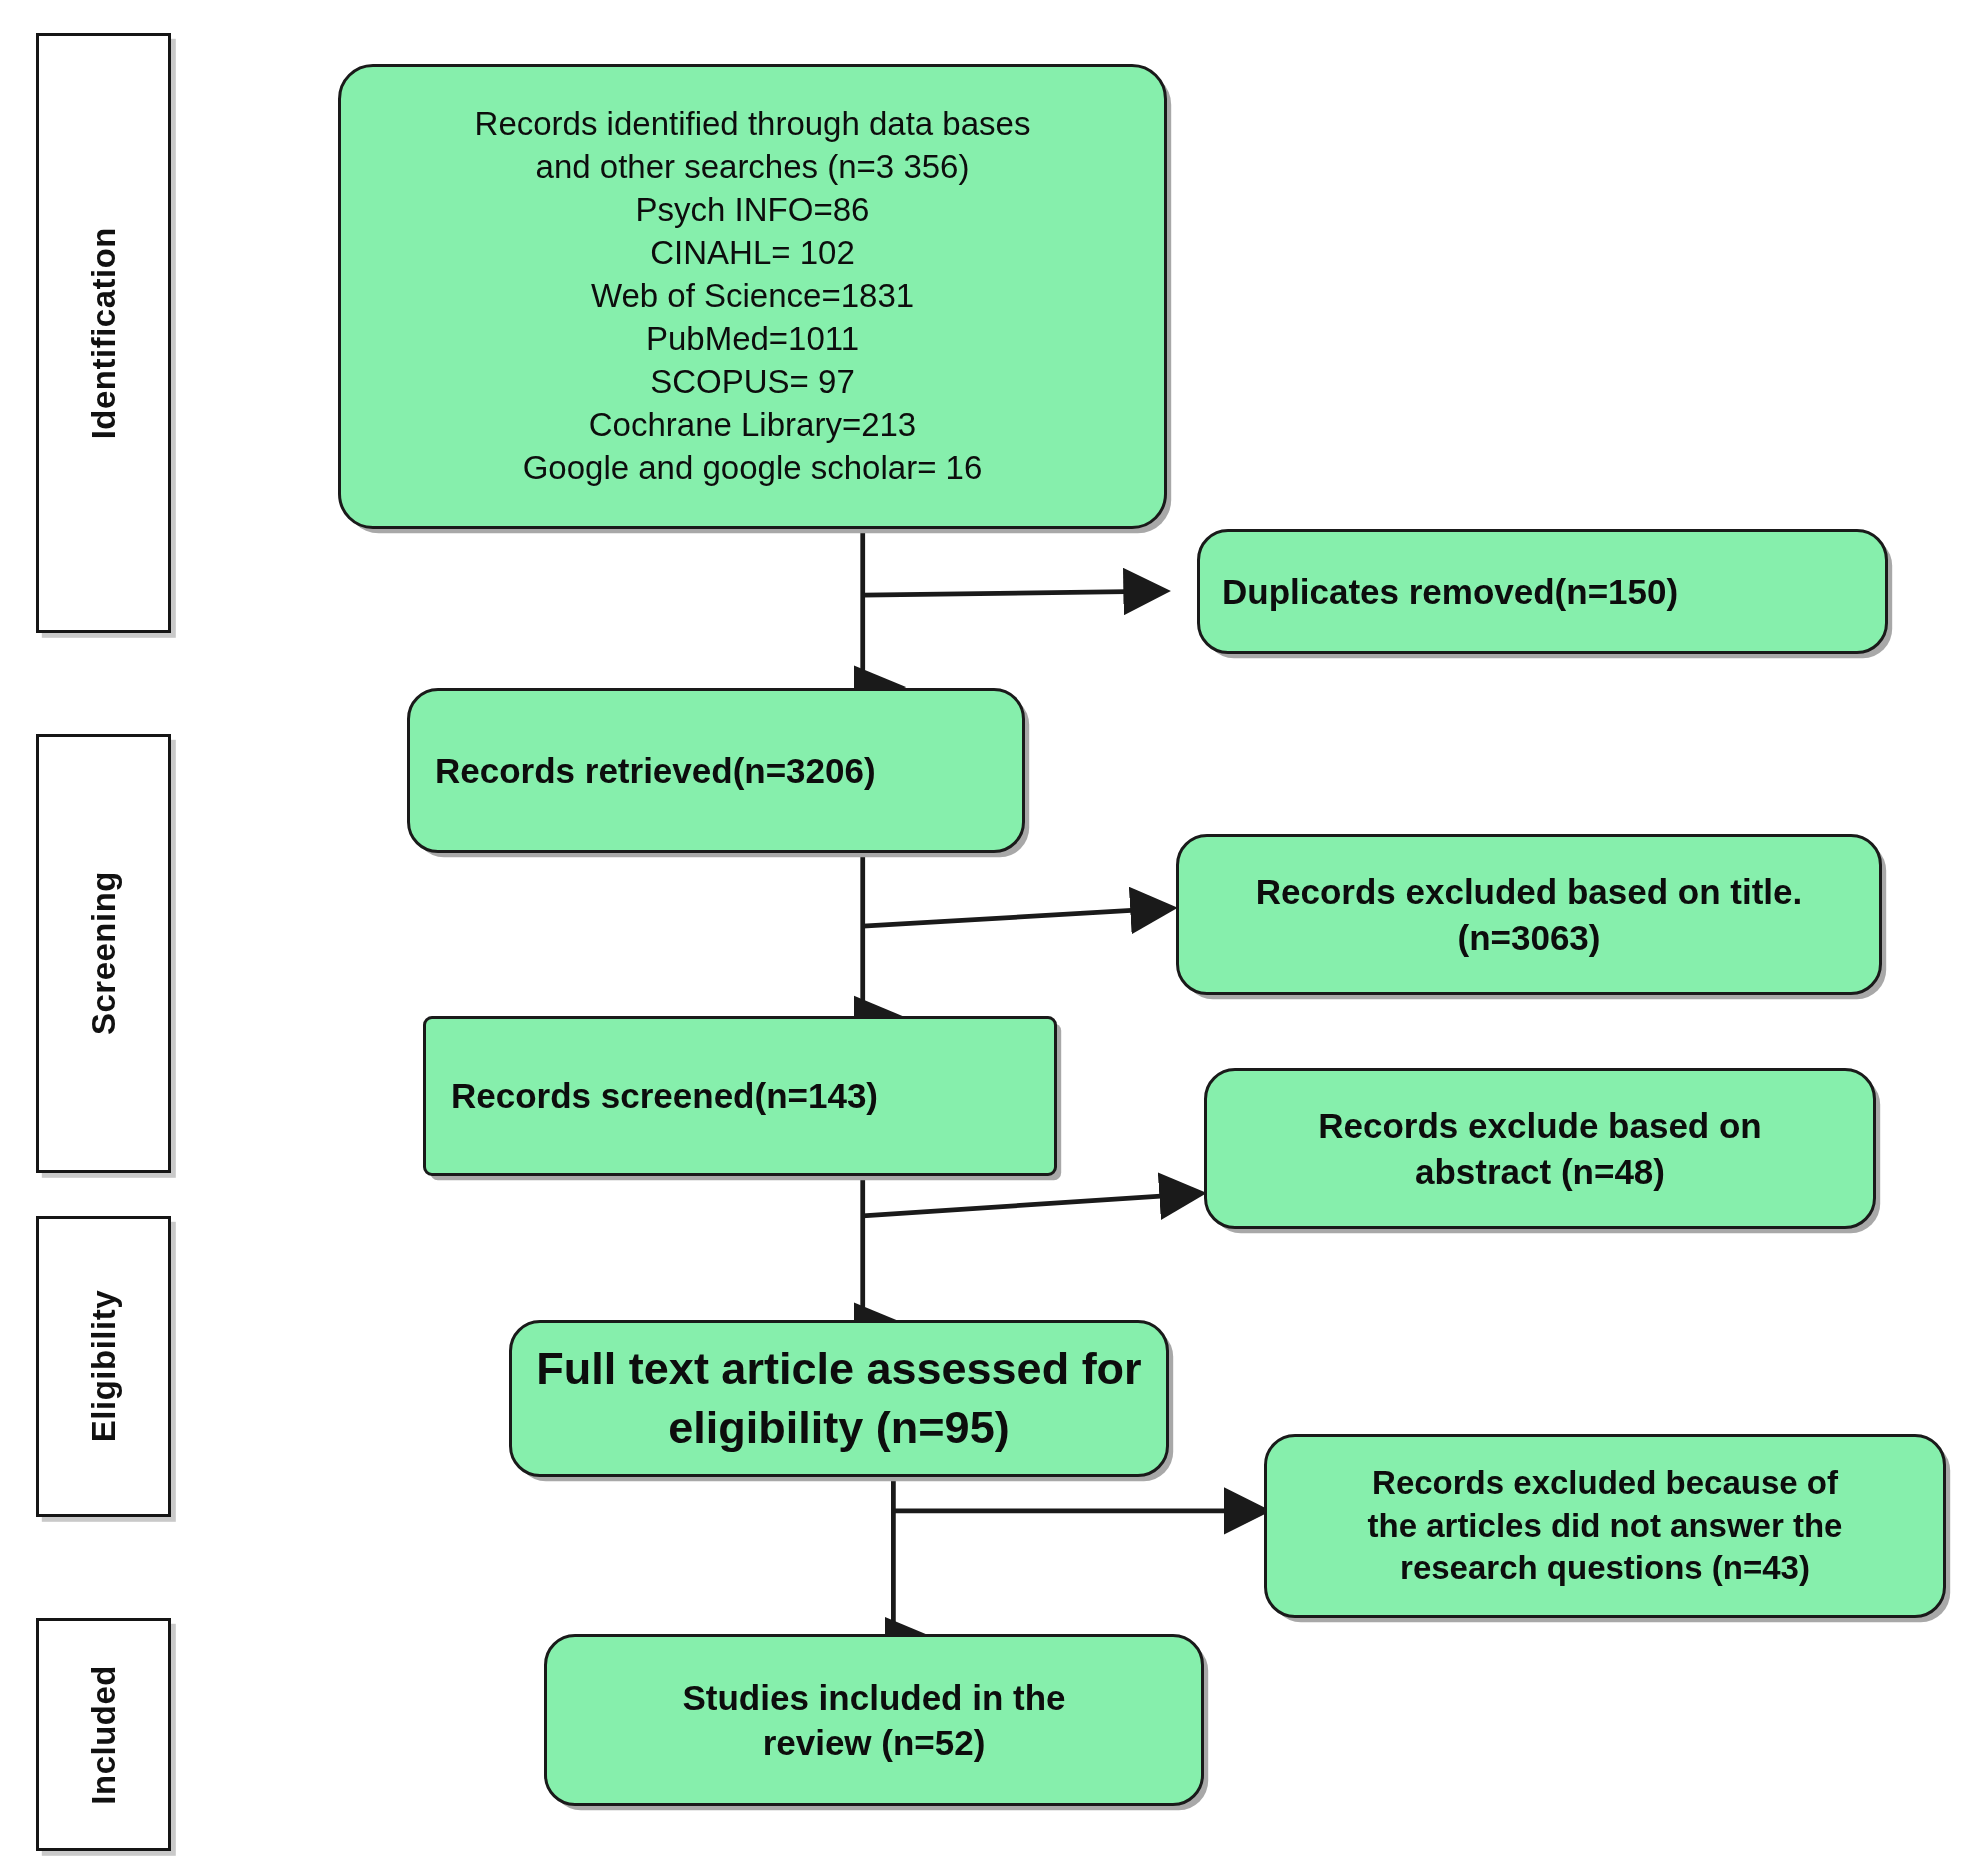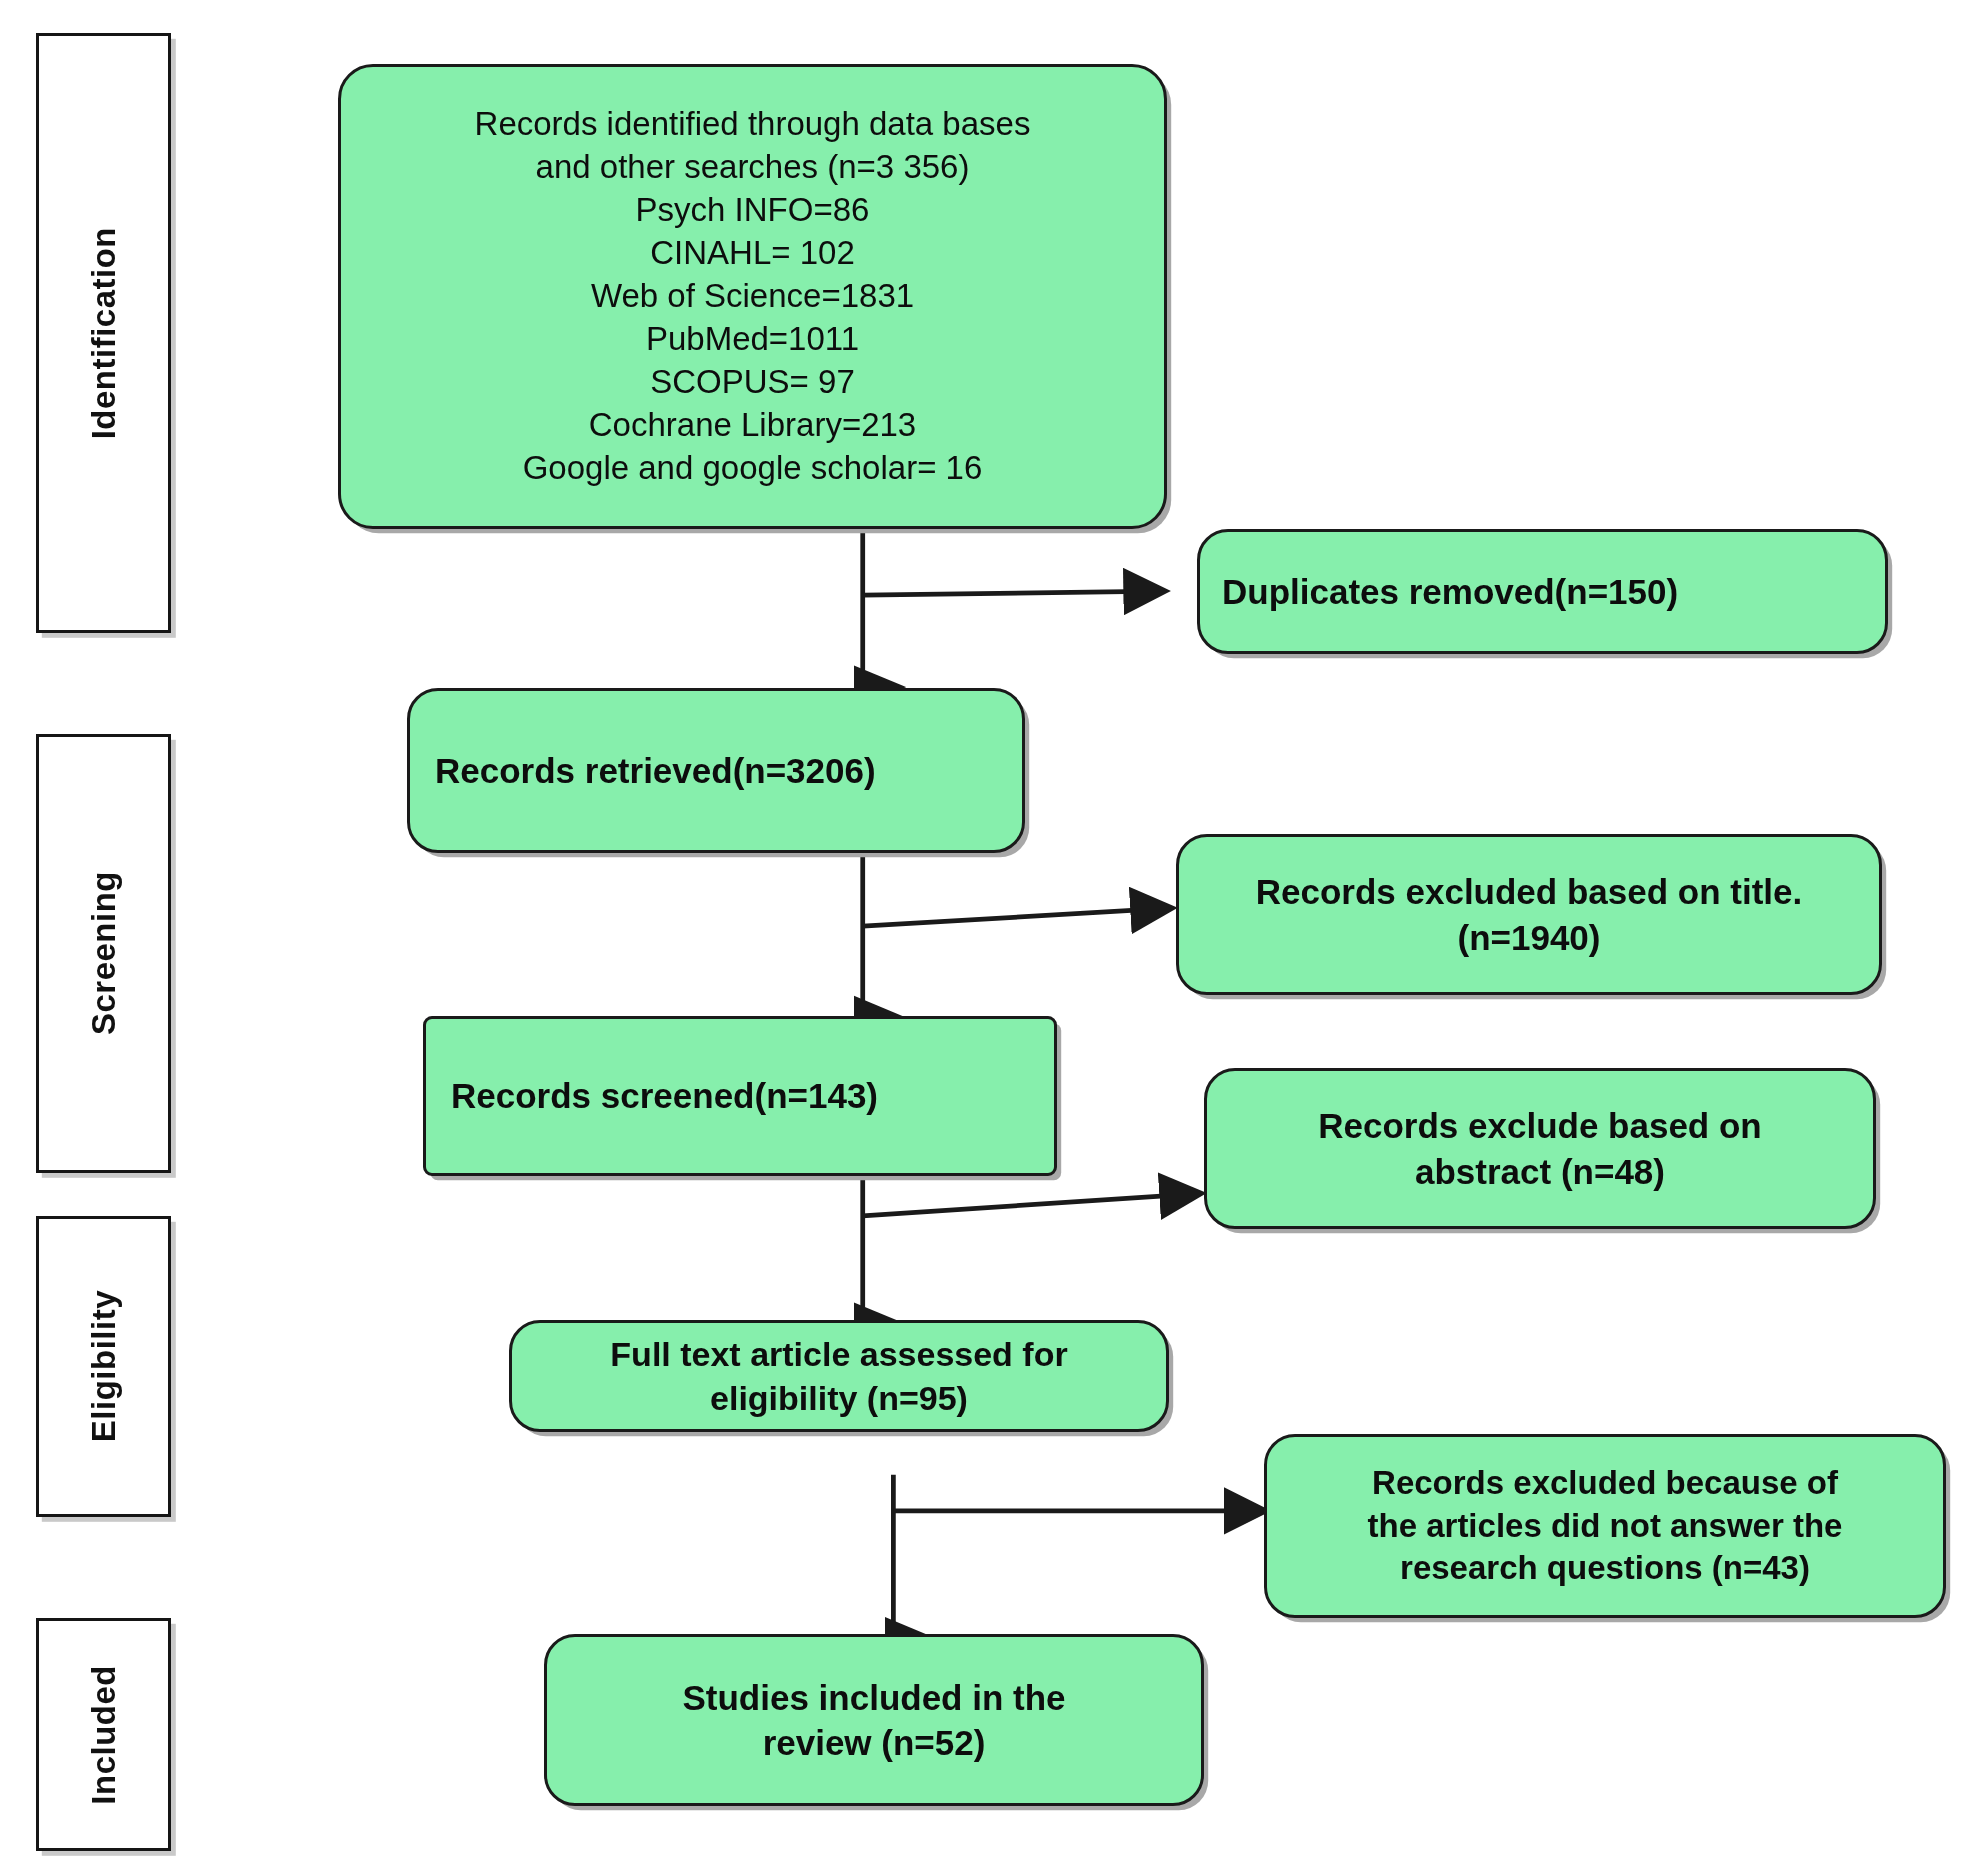--- a/index.html
+++ b/index.html
@@ -160,38 +160,38 @@
 
   <div class="node leftal" style="left:407px; top:688px; width:618px; height:165px; font-size:35px; padding:0 25px;">
     <div class="txt">
       <div>Records retrieved(n=3206)</div>
     </div>
   </div>
 
   <div class="node center" style="left:1176px; top:834px; width:706px; height:161px; font-size:35px; padding:0 18px;">
     <div class="txt">
       <div>Records excluded based on title.</div>
-      <div>(n=1940)</div>
+      <div>(n=3063)</div>
     </div>
   </div>
 
   <div class="node leftal" style="left:423px; top:1016px; width:634px; height:160px; font-size:35px; padding:0 25px;border-radius:9px;">
     <div class="txt">
       <div>Records screened(n=143)</div>
     </div>
   </div>
 
   <div class="node center" style="left:1204px; top:1068px; width:672px; height:161px; font-size:35px; padding:0 21px;">
     <div class="txt">
       <div>Records exclude based on</div>
       <div>abstract (n=48)</div>
     </div>
   </div>
 
-  <div class="node center" style="left:509px; top:1320px; width:660px; height:112px; font-size:34px; padding:0 21px;">
+  <div class="node center" style="left:509px; top:1320px; width:660px; height:157px; font-size:45px; padding:0 21px;">
     <div class="txt">
       <div>Full text article assessed for</div>
       <div>eligibility (n=95)</div>
     </div>
   </div>
 
   <div class="node center" style="left:1264px; top:1434px; width:682px; height:184px; font-size:33px; padding:4px 18px;">
     <div class="txt">
       <div>Records excluded because of</div>
       <div>the articles did not answer the</div>

